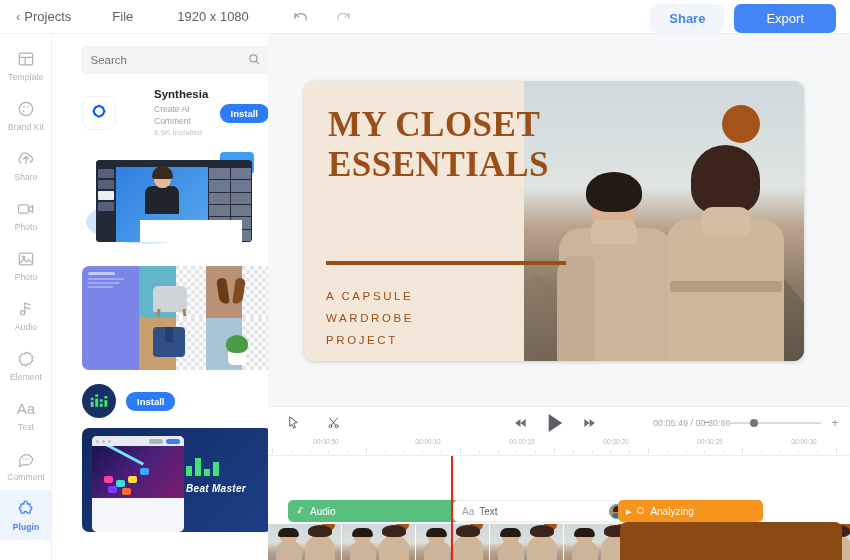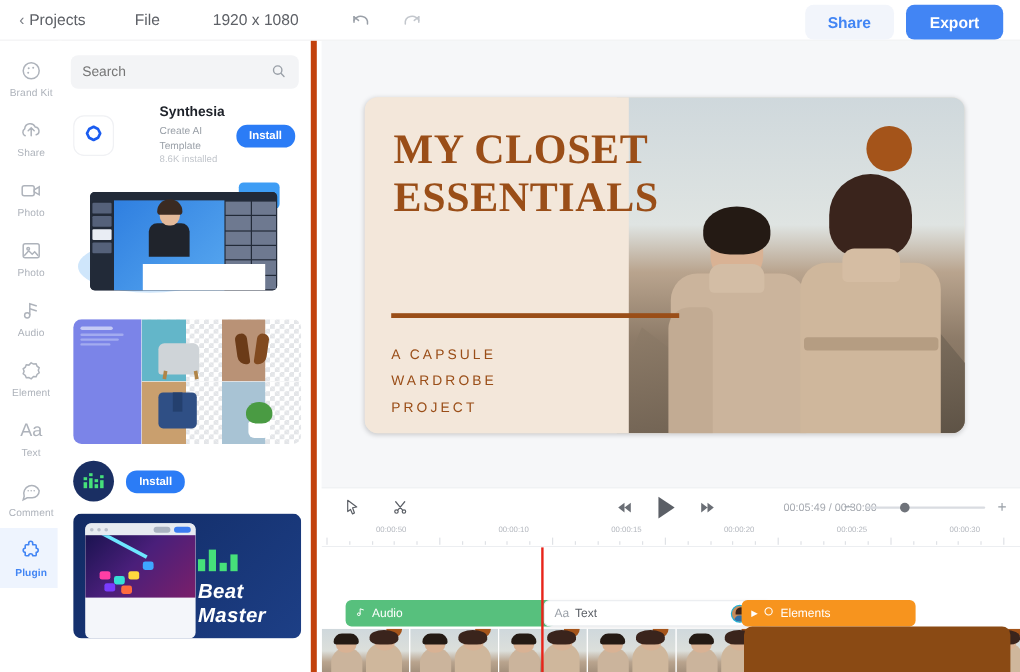--- a/index.html
+++ b/index.html
@@ -25,43 +25,43 @@
   .tb-size { margin-left:44px; color:#5d6066; font-size:13px; }
   .tb-undo { margin-left:42px; }
   .tb-redo { margin-left:22px; }
   .tb-icon { width:20px; height:20px; display:inline-flex; align-items:center; justify-content:center; cursor:pointer; }
   .tb-right { position:absolute; right:14px; top:4px; display:flex; align-items:center; gap:10px; }
   .btn-share {
     background:#f2f5fb; color:#4285f4; font-size:13px; font-weight:bold;
     border:none; border-radius:7px; padding:7px 19px; cursor:pointer;
   }
   .btn-export {
-    background:#4285f4; color:#fff; font-size:13px; font-weight:bold;
-    border:none; border-radius:7px; padding:7px 20px; cursor:pointer;
+    background:#4285f4; color:#fff; font-size:13px; font-weight:normal;
+    border:none; border-radius:7px; padding:7px 32px; cursor:pointer;
   }
 
   
   .rail {
     position:absolute; left:0; top:34px; width:52px; height:526px;
     background:#fff; border-right:1px solid #eef0f3; padding-top:6px;
   }
   .rail-item {
     width:52px; height:50px; display:flex; flex-direction:column;
     align-items:center; justify-content:center; gap:3px; cursor:pointer;
     color:#aeb3bb;
   }
   .rail-item .rlabel { font-size:8.5px; letter-spacing:.1px; }
   .rail-item.active { background:#eef4fe; color:#4285f4; }
   .rail-item.active .rlabel { color:#4285f4; font-weight:bold; }
   .rail-ico { width:20px; height:20px; display:block; }
 
   
   .panel {
-    position:absolute; left:48px; top:34px; width:216px; height:526px;
-    background:#fff; border-right:5px solid #c2410c; overflow:hidden;
+    position:absolute; left:69px; top:34px; width:216px; height:526px;
+    background:#fff; border-right:3px solid #c2410c; overflow:hidden;
   }
   .search {
     margin:12px auto 0; width:190px; height:28px; background:#f3f4f6;
     border-radius:6px; display:flex; align-items:center; padding:0 10px;
   }
   .search input {
     flex:1; border:none; background:transparent; outline:none;
     font-size:11.5px; color:#9aa0a8; font-family:"Liberation Sans",sans-serif;
   }
   .plug { margin-top:14px; padding:0 13px; }
@@ -117,21 +117,21 @@
   .bm-win { position:absolute; left:10px; top:8px; width:92px; height:96px; background:#f4f6fa; border-radius:5px; overflow:hidden; }
   .bm-wbar { height:10px; background:#e7ebf1; display:flex; align-items:center; gap:3px; padding:0 4px; }
   .bm-dot { width:3px; height:3px; border-radius:50%; background:#b9c0cc; }
   .bm-pillb { width:14px; height:5px; border-radius:3px; background:#aab3c1; margin-left:auto;}
   .bm-pillc { width:14px; height:5px; border-radius:3px; background:#3b7cf0; }
   .bm-photo { height:52px; background:linear-gradient(135deg,#1a1350,#4a1f7a 45%,#7a1f6a); position:relative; overflow:hidden;}
   .bm-pad { position:absolute; width:9px; height:7px; border-radius:2px; }
   .bm-right { position:absolute; right:8px; top:26px; width:78px; color:#fff; }
   .bm-eq { display:flex; align-items:flex-end; gap:3px; height:22px; }
   .bm-eq i { display:block; width:6px; background:#46e07a; }
-  .bm-title { font-size:17px; font-weight:bold; font-style:italic; margin-top:7px; letter-spacing:.3px;}
+  .bm-title { font-size:10px; font-weight:bold; font-style:italic; margin-top:7px; letter-spacing:.3px;}
 
   
   .stage {
     position:absolute; left:268px; top:34px; width:582px; height:372px;
     background:#f6f7f9;
   }
   .card {
     position:absolute; left:36px; top:47px; width:500px; height:280px;
     border-radius:11px; overflow:hidden; background:#f2e7da;
     box-shadow:0 1px 4px rgba(0,0,0,.18);
@@ -225,20 +225,29 @@
       </svg>
     </div>
     <div class="tb-right">
       <button class="btn-share">Share</button>
       <button class="btn-export">Export</button>
     </div>
   </div>
 
   <div class="rail">
 
+    <div class="rail-item">
+      <span class="rail-ico">
+        <svg width="20" height="20" viewBox="0 0 24 24" fill="none" stroke="currentColor" stroke-width="1.5">
+          <rect x="4" y="5" width="16" height="14" rx="2"></rect>
+            <path d="M4 10h16M11 10v9"></path>
+        </svg>
+      </span>
+      <span class="rlabel">Template</span>
+    </div>
 
     <div class="rail-item">
       <span class="rail-ico">
         <svg width="20" height="20" viewBox="0 0 24 24" fill="none" stroke="currentColor" stroke-width="1.5">
           <circle cx="12" cy="12" r="8"></circle>
             <circle cx="9.5" cy="9.5" r="1" fill="currentColor" stroke="none"></circle>
           <circle cx="14" cy="9" r="1" fill="currentColor" stroke="none"></circle>
             <circle cx="9" cy="14" r="1" fill="currentColor" stroke="none"></circle>
         </svg>
       </span>
@@ -337,21 +346,21 @@
 
     <div class="plug">
       <div class="plug-head">
         <div class="plug-logo" style="background:#fff;border:1px solid #f0f1f4;">
           <svg width="22" height="22" viewBox="0 0 24 24" fill="none" stroke="#1a5cf0" stroke-width="2.4" stroke-linejoin="round">
             <path d="M12 4l4 2 2 4-2 4-4 2-4-2-2-4 2-4z"></path>
           </svg>
         </div>
         <div class="plug-meta">
           <div class="plug-name">Synthesia</div>
-          <div class="plug-desc">Create AI Template</div>
+          <div class="plug-desc">Create AI Comment</div>
           <div class="plug-inst">8.6K installed</div>
         </div>
         <button class="pill">Install</button>
       </div>
       <div class="thumb">
         <div class="syn-bg"></div>
         <div class="syn-blob1"></div>
           <div class="syn-blob2"></div>
           <div class="syn-blob3"></div>
         <div class="syn-win">
@@ -639,21 +648,21 @@
       </span>
     </div>
 
     <div class="trk trk-el">
       <span style="font-size:7px;line-height:7px;">▶</span>
       <span>
         <svg width="9" height="9" viewBox="0 0 24 24" fill="none" stroke="#fff" stroke-width="2.4">
             <circle cx="12" cy="12" r="8"></circle>
           </svg>
       </span>
-      <span>Elements</span>
+      <span>Analyzing</span>
     </div>
 
     <div class="filmstrip" id="filmstrip">
         <div class="frame">
           <span class="fr-dot"></span>
           <span style="position:absolute;left:8px;bottom:0;width:26px;height:30px;background:#cbb49c;border-radius:12px 12px 0 0"></span>
           <span style="position:absolute;left:12px;bottom:26px;width:17px;height:13px;background:#d9b294;border-radius:48%"></span>
           <span style="position:absolute;left:10px;bottom:33px;width:21px;height:9px;background:#241a14;border-radius:10px 10px 3px 3px"></span>
           <span style="position:absolute;right:6px;bottom:0;width:30px;height:34px;background:#cfb79c;border-radius:13px 13px 0 0"></span>
           <span style="position:absolute;right:12px;bottom:28px;width:17px;height:13px;background:#d9b294;border-radius:48%"></span>

